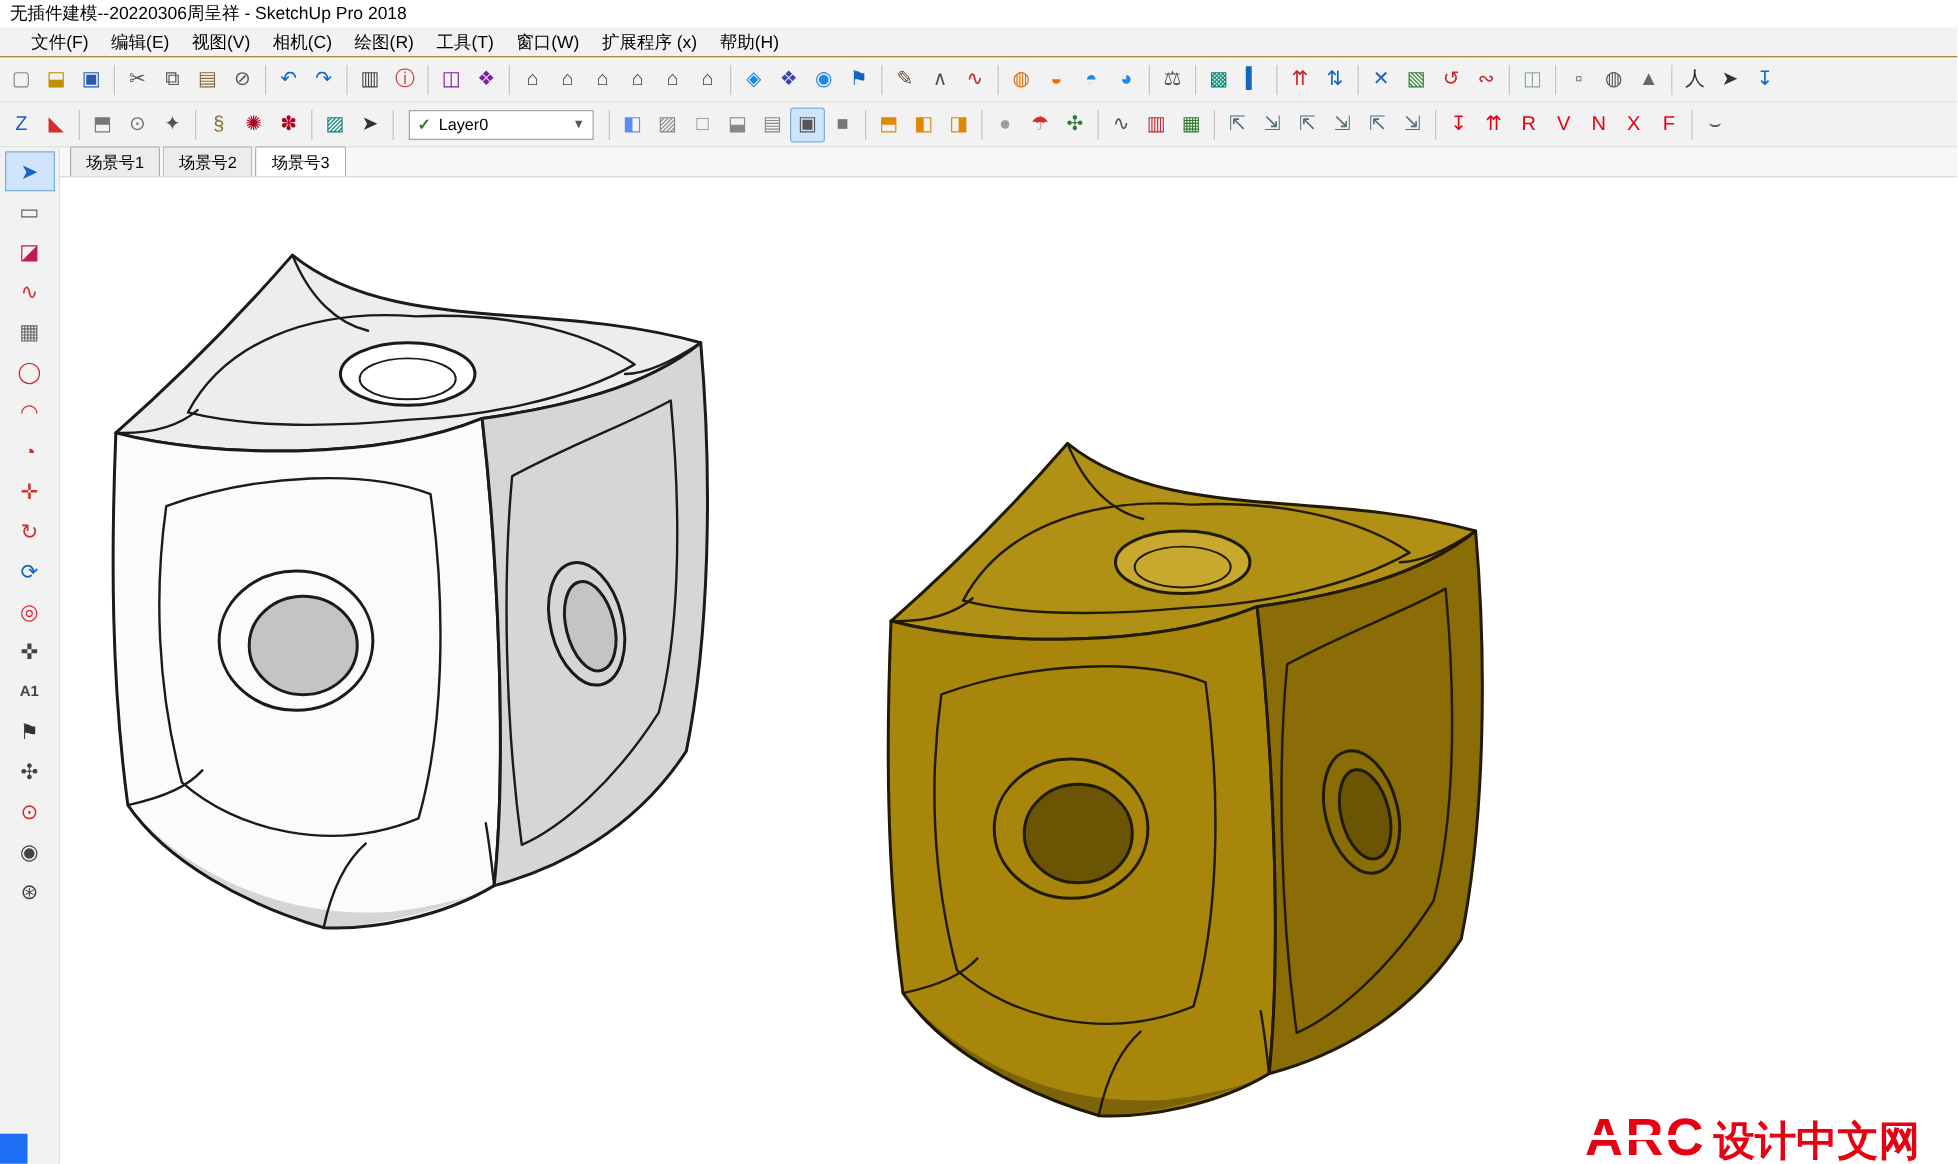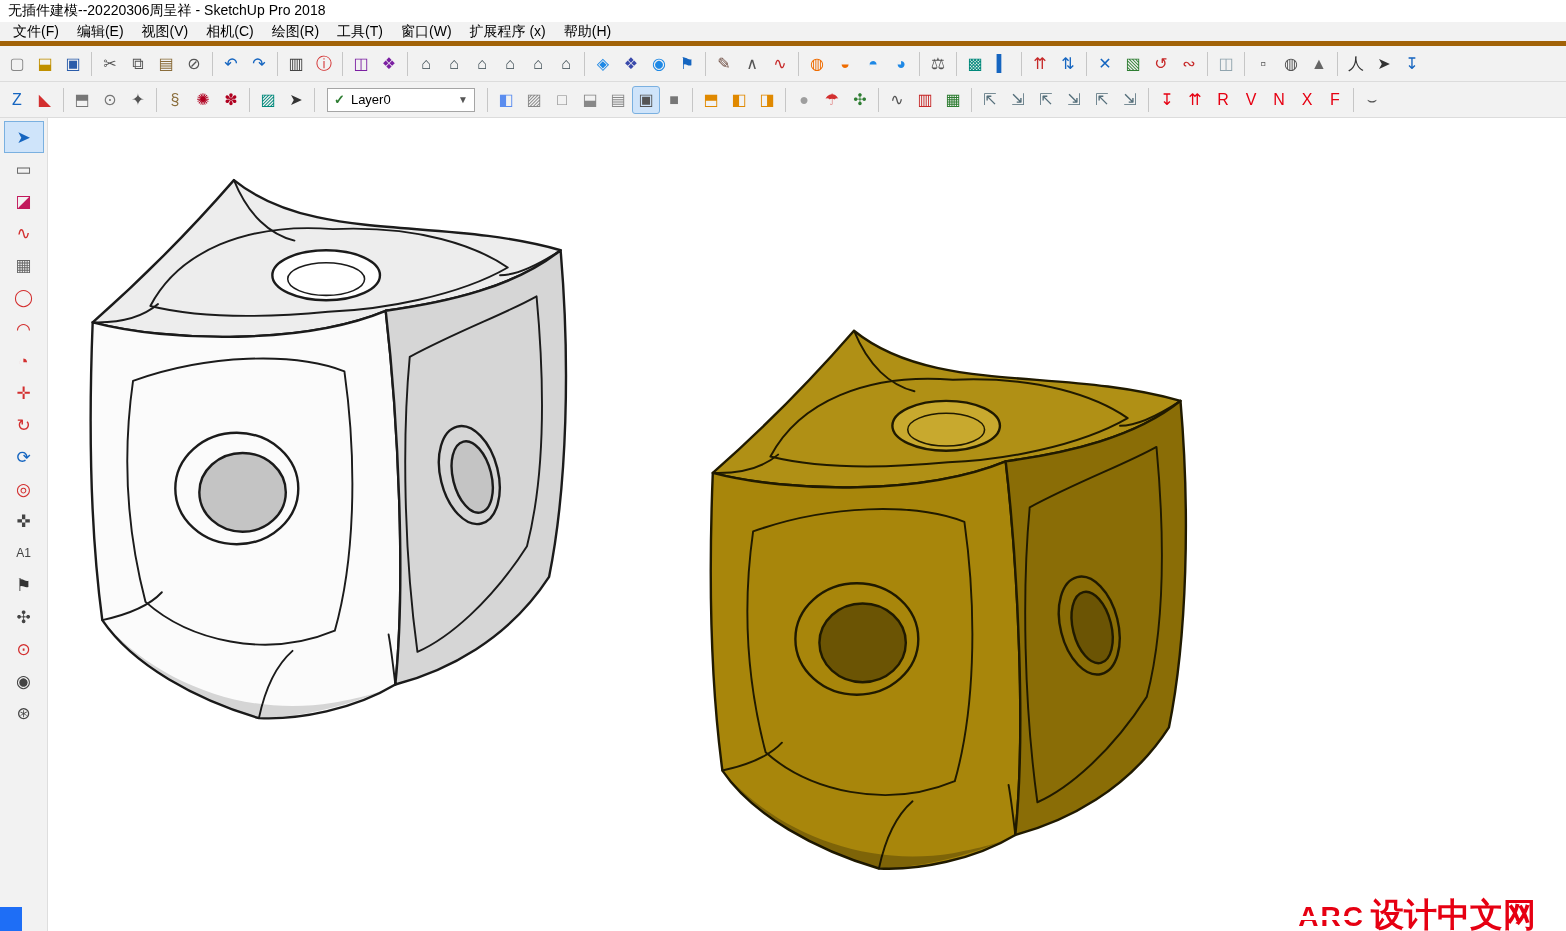--- a/index.html
+++ b/index.html
@@ -3,31 +3,31 @@
 <meta charset="utf-8">
 <style>
   * { box-sizing: border-box; margin: 0; padding: 0; }
   html,body { width:1566px; height:931px; overflow:hidden; background:#fff;
     font-family:"Liberation Sans", sans-serif; color:#000; }
 
   .titlebar { height:22px; background:#ffffff; display:flex; align-items:center;
     padding-left:8px; font-size:14px; }
 
   .menubar { height:24px; background:#f2f2f2; display:flex; align-items:center;
-    font-size:14px; border-bottom:5px solid #a16207; padding-left:4px; }
+    font-size:14px; border-bottom:1px solid #a16207; padding-left:16px; }
   .mi { padding:2px 9px; cursor:default; white-space:nowrap; }
 
   .toolbar { height:36px; background:#f2f2f2; display:flex; align-items:center;
     padding-left:3px; border-bottom:1px solid #dcdcdc; white-space:nowrap; overflow:hidden; }
   .tbtn { width:28px; height:28px; display:inline-flex; align-items:center; justify-content:center;
     font-size:16px; border-radius:3px; flex:0 0 auto; border:1px solid transparent; }
   .tbtn.pressed { background:#cfe4fa; border:1px solid #7ab0e0; }
   .sep { width:1px; height:24px; background:#c6c6c6; margin:0 4px; flex:0 0 auto; }
   .glyph { pointer-events:none; line-height:1; }
-  .glyph.small { font-size:12px; font-weight:normal; }
+  .glyph.small { font-size:12px; font-weight:bold; }
 
   .layerbox { display:inline-flex; align-items:center; gap:6px; border:1px solid #a5a5a5;
     background:#fff; height:24px; width:148px; margin:0 8px; font-size:13px; padding:0 6px; flex:0 0 auto; }
   .layerbox .check { color:#2e7d32; font-weight:bold; }
   .layerbox .arrow { margin-left:auto; color:#555; font-size:10px; }
 
   .main { display:flex; height:825px; }
   .sidebar { width:48px; background:#f2f2f2; border-right:1px solid #dedede;
     display:flex; flex-direction:column; align-items:center; padding-top:3px; position:relative; }
   .sbtn { width:40px; height:32px; display:flex; align-items:center; justify-content:center;
@@ -39,21 +39,21 @@
   .tabbar { height:24px; background:#f7f7f7; border-bottom:1px solid #cfcfcf;
     display:flex; align-items:flex-end; padding-left:8px; }
   .tab { border:1px solid #b0b0b0; border-bottom:none; background:#ececec; padding:3px 12px 2px;
     font-size:13px; margin-right:2px; border-radius:2px 2px 0 0; white-space:nowrap; }
   .tab.active { background:#ffffff; }
 
   .canvas { flex:1; position:relative; background:#ffffff; overflow:hidden; }
   .model { position:absolute; }
 
   .watermark { position:absolute; right:30px; bottom:12px; display:flex; align-items:baseline; gap:6px; }
-  .arc { font-size:28px; font-weight:900; letter-spacing:2px; position:relative; line-height:1; }
+  .arc { font-size:42px; font-weight:900; letter-spacing:2px; position:relative; line-height:1; }
   .arc::after { content:""; position:absolute; left:0; right:0; top:46%; height:4px; background:#fff; }
   .cn { font-size:33px; font-weight:800; line-height:1; }
 </style>
 </head>
 <body>
 
 <div class="titlebar">
   <span>无插件建模--20220306周呈祥 - SketchUp Pro 2018</span>
 </div>
 
@@ -428,20 +428,26 @@
       </span>
       <span class="sbtn" style="color: rgb(68, 68, 68);">
         <span class="glyph">◉</span>
       </span>
       <span class="sbtn" style="color: rgb(68, 68, 68);">
         <span class="glyph">⊛</span>
       </span>
     </div>
 
   <div class="rightcol">
+    <div class="tabbar">
+
+    <span class="tab"><span>场景号1</span></span>
+        <span class="tab"><span>场景号2</span></span>
+        <span class="tab active"><span>场景号3</span></span>
+      </div>
 
     <div class="canvas">
 
       <svg class="model" viewBox="-8 -6 510 580" style="left: 37px; top: 54px; width: 490px; height: 560px; --top: #ededed; --front: #fbfbfb; --right: #d6d6d6; --holetop: #ffffff; --holeshade: #c4c4c4; --line: #1b1b1b;">
         <g stroke="var(--line)" stroke-width="2.5" stroke-linejoin="round" stroke-linecap="round">
           <path d="M 0 149 C 50 105 100 55 147 1 C 230 68 360 38 487 74 C 440 112 370 128 305 137 C 220 172 80 170 0 149 Z" fill="var(--top)"></path>
           <path d="M 0 149 C 80 170 220 172 305 137 C 318 250 326 420 315 526 C 272 552 214 563 173 561 C 108 542 42 506 10 459 C -4 355 -4 250 0 149 Z" fill="var(--front)"></path>
           <path d="M 305 137 C 370 128 440 112 487 74 C 497 190 494 320 475 414 C 432 480 368 512 315 526 C 326 420 318 250 305 137 Z" fill="var(--right)"></path>
           <g fill="none" stroke-width="2">
             <path d="M 60 132 C 90 75 160 45 250 52 C 340 48 400 70 432 92 C 380 122 300 136 245 138 C 160 146 100 142 60 132 Z"></path>

